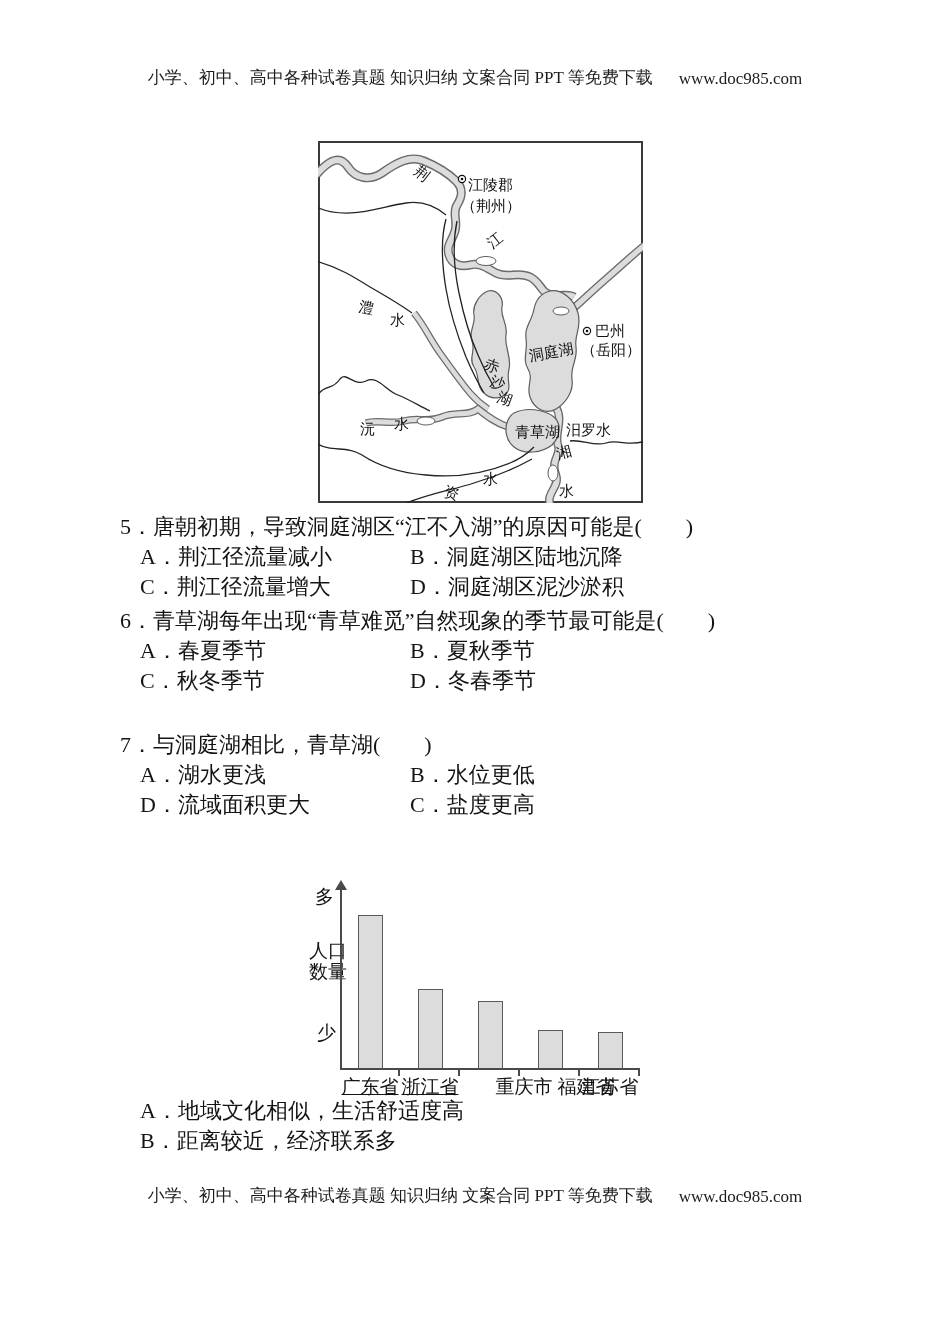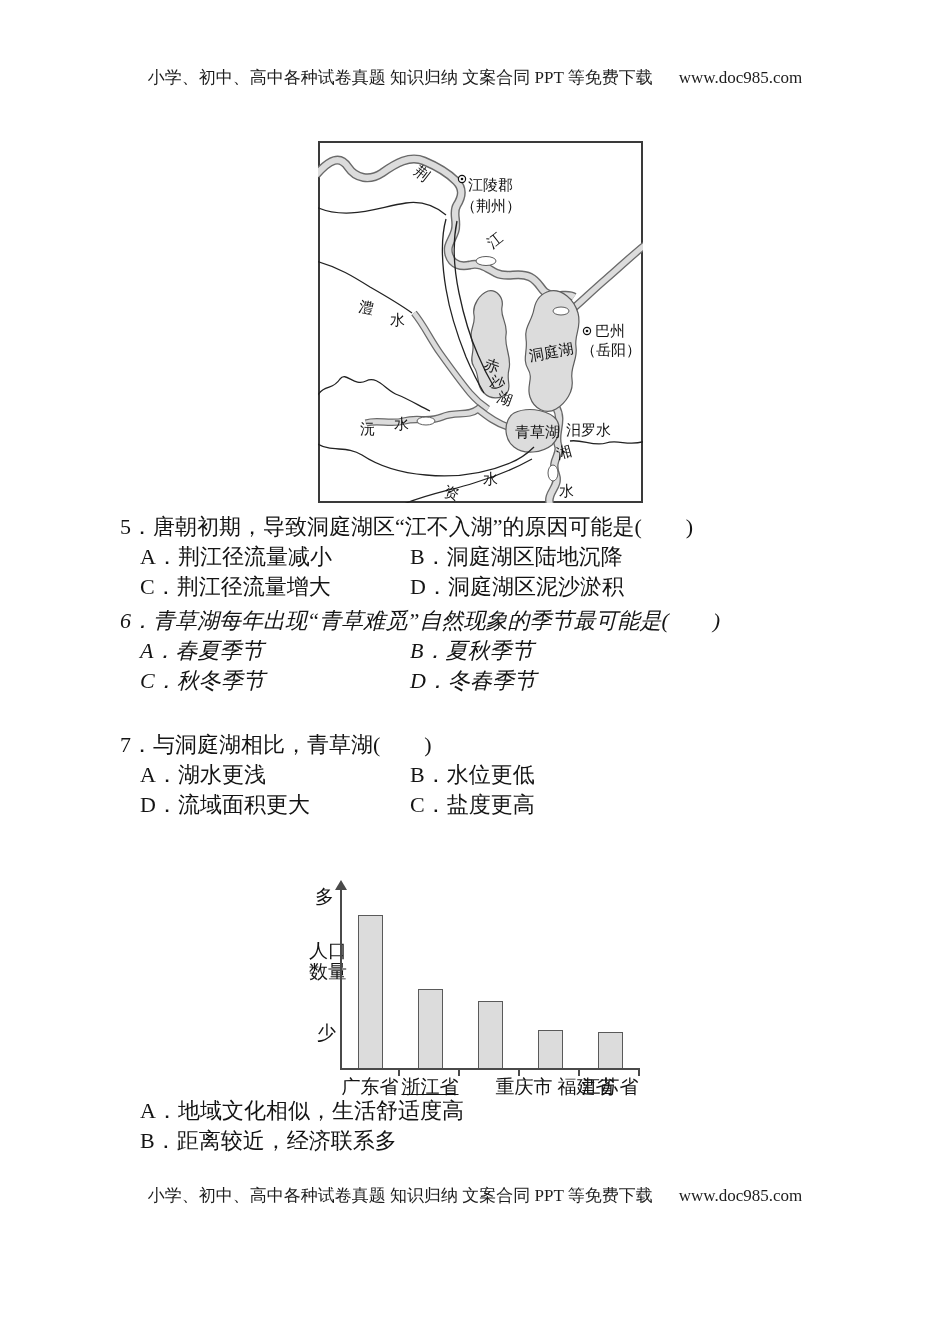--- a/index.html
+++ b/index.html
@@ -3,21 +3,21 @@
 <meta charset="utf-8">
 <style>
   html,body{margin:0;padding:0;background:#fff;}
   .page{
     position:relative;width:950px;height:1344px;background:#ffffff;overflow:hidden;
     font-family:"Liberation Serif","DejaVu Serif","DejaVu Sans",serif;color:#141414;
   }
   
   .meta-line{
     position:absolute;left:0;width:100%;display:flex;justify-content:center;
-    align-items:center;gap:26px;font-size:17px;color:#1c1c1c;white-space:nowrap;
+    align-items:flex-end;gap:26px;font-size:17px;color:#1c1c1c;white-space:nowrap;
   }
   .meta-top{top:66px;}
   .meta-bottom{top:1184px;}
   
   .map-wrap{position:absolute;left:318px;top:141px;width:325px;height:362px;}
   .map-wrap svg{display:block;}
   .map-label{font-size:15px;fill:#111;font-family:"Liberation Serif","DejaVu Serif",serif;}
   
   .question{position:absolute;left:120px;width:716px;font-size:22px;line-height:30px;}
   .q-stem{white-space:nowrap;}
@@ -132,21 +132,21 @@
   <div class="question" style="top:512px;">
     <div class="q-stem"><span>5．</span><span>唐朝初期，导致洞庭湖区“江不入湖”的原因可能是(　　)</span></div>
     <div class="opts">
       <div class="opt"><span>A．</span><span>荆江径流量减小</span></div>
       <div class="opt"><span>B．</span><span>洞庭湖区陆地沉降</span></div>
       <div class="opt"><span>C．</span><span>荆江径流量增大</span></div>
       <div class="opt"><span>D．</span><span>洞庭湖区泥沙淤积</span></div>
     </div>
   </div>
 
-  <div class="question" style="top:606px;font-style:italic;">
+  <div class="question" style="top:606px;">
     <div class="q-stem"><span>6．</span><span>青草湖每年出现“青草难觅”自然现象的季节最可能是(　　)</span></div>
     <div class="opts">
       <div class="opt"><span>A．</span><span>春夏季节</span></div>
       <div class="opt"><span>B．</span><span>夏秋季节</span></div>
       <div class="opt"><span>C．</span><span>秋冬季节</span></div>
       <div class="opt"><span>D．</span><span>冬春季节</span></div>
     </div>
   </div>
 
   <div class="question" style="top:730px;">
@@ -168,21 +168,21 @@
     <div class="y-axis"></div>
     <div class="x-axis"></div>
     <div id="bars">
         <div class="bar" style="left: 72.5px; top: 35px; height: 153px;"></div>
         <div class="bar" style="left: 132.5px; top: 109px; height: 79px;"></div>
         <div class="bar" style="left: 192.5px; top: 121px; height: 67px;"></div>
         <div class="bar" style="left: 252.5px; top: 150px; height: 38px;"></div>
         <div class="bar" style="left: 312.5px; top: 152px; height: 36px;"></div>
       </div>
     <div id="cats">
-        <div class="cat" style="left: 52px;">广东省</div>
+        <div class="cat" style="left: 52px; text-decoration: underline;">广东省</div>
         <div class="cat" style="left: 112px; text-decoration: underline;">浙江省</div>
         <div class="cat" style="left: 172px; margin-left: 34px;">重庆市</div>
         <div class="cat" style="left: 232px; margin-left: 36px;">福建省</div>
         <div class="cat" style="left: 292px;">江苏省</div>
       </div>
     <div id="ticks">
         <div class="tick" style="left: 113px;"></div>
         <div class="tick" style="left: 173px;"></div>
         <div class="tick" style="left: 233px;"></div>
         <div class="tick" style="left: 293px;"></div>

